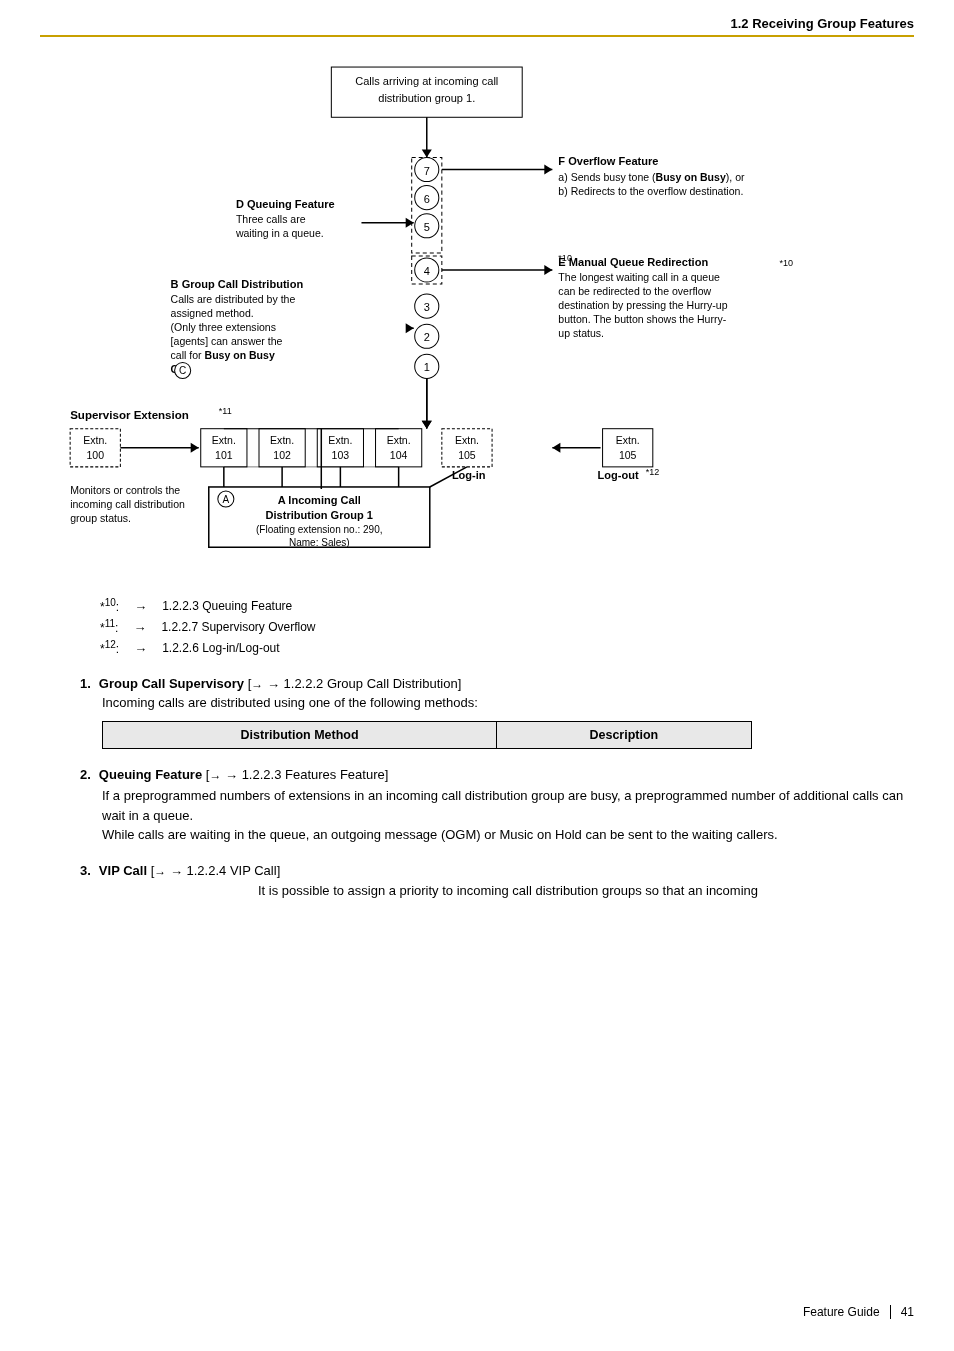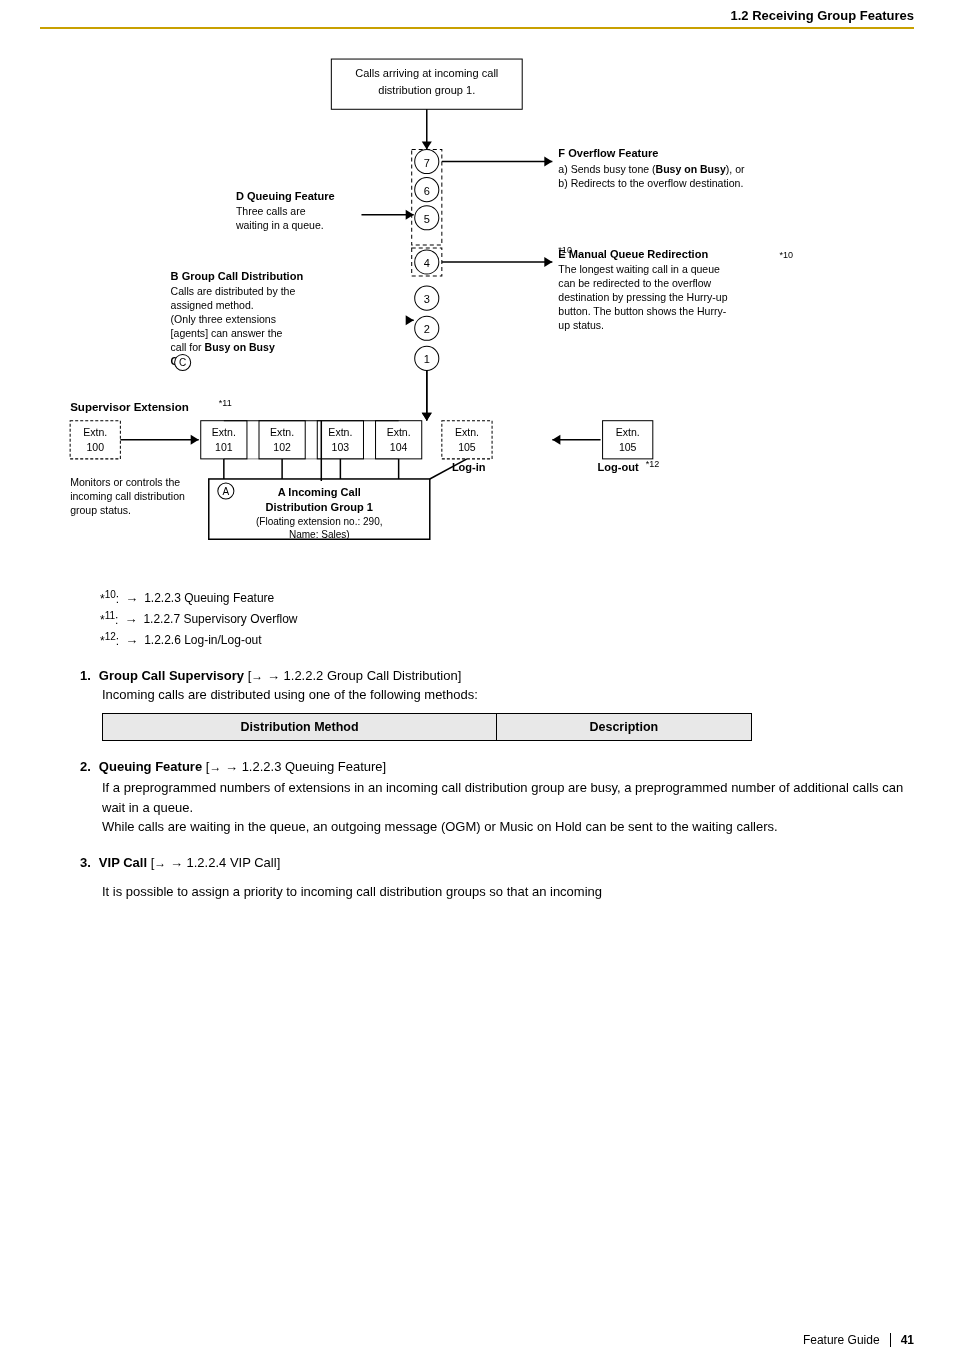--- a/index.html
+++ b/index.html
@@ -7,21 +7,21 @@
       font-family: Arial, sans-serif;
       font-size: 13px;
       background: #fff;
       color: #000;
       width: 954px;
       min-height: 1351px;
     }
     .page {
       width: 954px;
       min-height: 1351px;
-      padding: 8px 40px 40px 40px;
+      padding: 16px 40px 40px 40px;
       position: relative;
     }
     .header-bar {
       display: flex;
       justify-content: flex-end;
       border-bottom: 2px solid #c8a000;
       padding-bottom: 4px;
       margin-bottom: 20px;
     }
     .header-title {
@@ -37,20 +37,21 @@
     }
     
     .footnotes {
       margin: 10px 0 20px 60px;
       font-size: 12px;
     }
     .footnote-line {
       display: flex;
       align-items: center;
       margin-bottom: 4px;
+      gap: 9px;
     }
     .arrow-right {
       display: inline-block;
       margin: 0 6px;
       font-size: 13px;
     }
     
     .section {
       margin-bottom: 18px;
       padding-left: 40px;
@@ -83,31 +84,30 @@
       padding: 6px 10px;
       vertical-align: top;
     }
     .dist-table td:first-child {
       font-weight: bold;
       width: 30%;
     }
     
     .page-footer {
       position: absolute;
-      bottom: 4px;
+      bottom: 32px;
       right: 40px;
       font-size: 12px;
       display: flex;
       align-items: center;
       gap: 10px;
     }
     .page-number {
       border-left: 1px solid #000;
       padding-left: 10px;
-      font-weight: bold;
     }
     
     .svg-diagram {
       width: 100%;
     }
   </style>
 </head>
 <body>
 
 <div class="page">
@@ -306,38 +306,38 @@
         </tbody>
       </table>
     </div>
   </div>
 
   <div class="section">
     <div class="section-header">
       <span class="section-number">2.</span>
       <span>
         <strong>Queuing Feature</strong>
-        <span> [<span style="font-size:12px;">→</span> <span>→ 1.2.2.3 Queuing Feature</span>]</span>
+        <span> [<span style="font-size:12px;">→</span> <span>→ 1.2.2.3 Features Feature</span>]</span>
       </span>
     </div>
     <div style="margin-left:22px; margin-top:4px; line-height:1.5;">
       If a preprogrammed numbers of extensions in an incoming call distribution group are busy, a preprogrammed number of additional calls can wait in a queue.<br>
       While calls are waiting in the queue, an outgoing message (OGM) or Music on Hold can be sent to the waiting callers.
     </div>
   </div>
 
   <div class="section">
     <div class="section-header">
       <span class="section-number">3.</span>
       <span>
         <strong>VIP Call</strong>
         <span> [<span style="font-size:12px;">→</span> <span>→ 1.2.2.4 VIP Call</span>]</span>
       </span>
     </div>
-    <div style="margin-left:22px; margin-top:12px; line-height:1.5;">It is possible to assign a priority to incoming call distribution groups so that an incoming</div>
+    <div style="margin-left:22px; margin-top:3px; line-height:1.5;text-align:center;">It is possible to assign a priority to incoming call distribution groups so that an incoming</div>
   </div>
 
   <div class="page-footer">
     <span>Feature Guide</span>
     <span class="page-number">41</span>
   </div>
 
 </div>
 
 </body></html>

